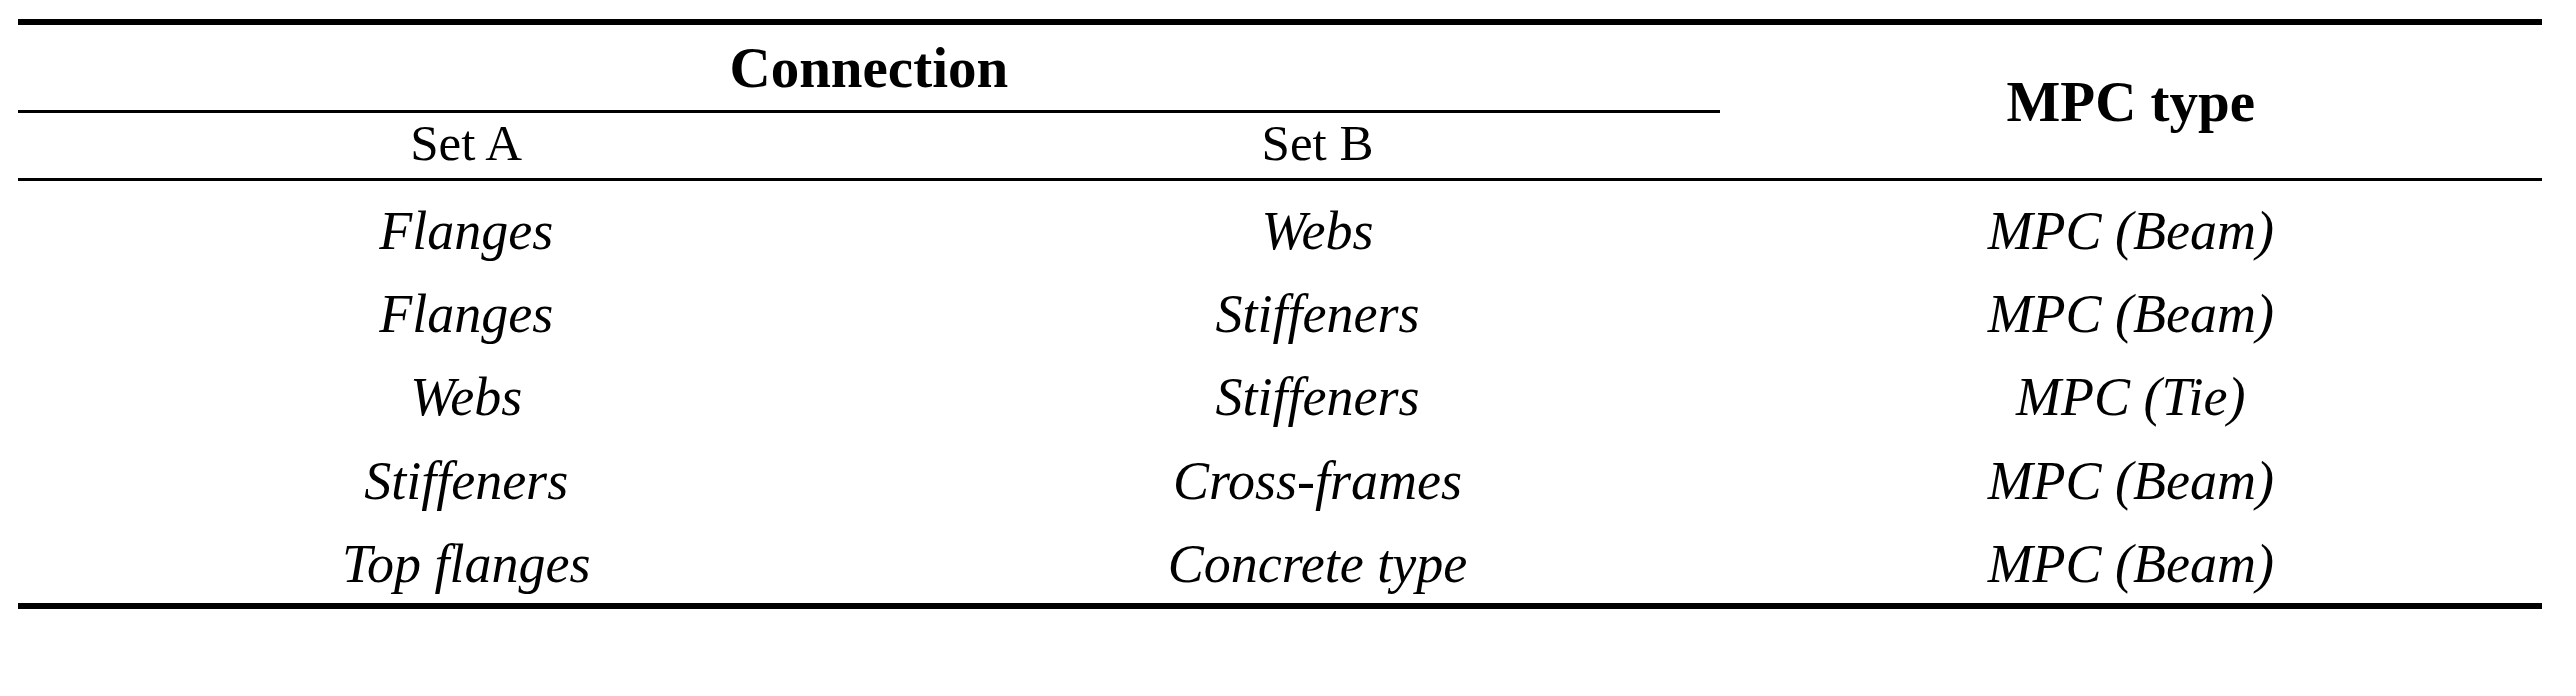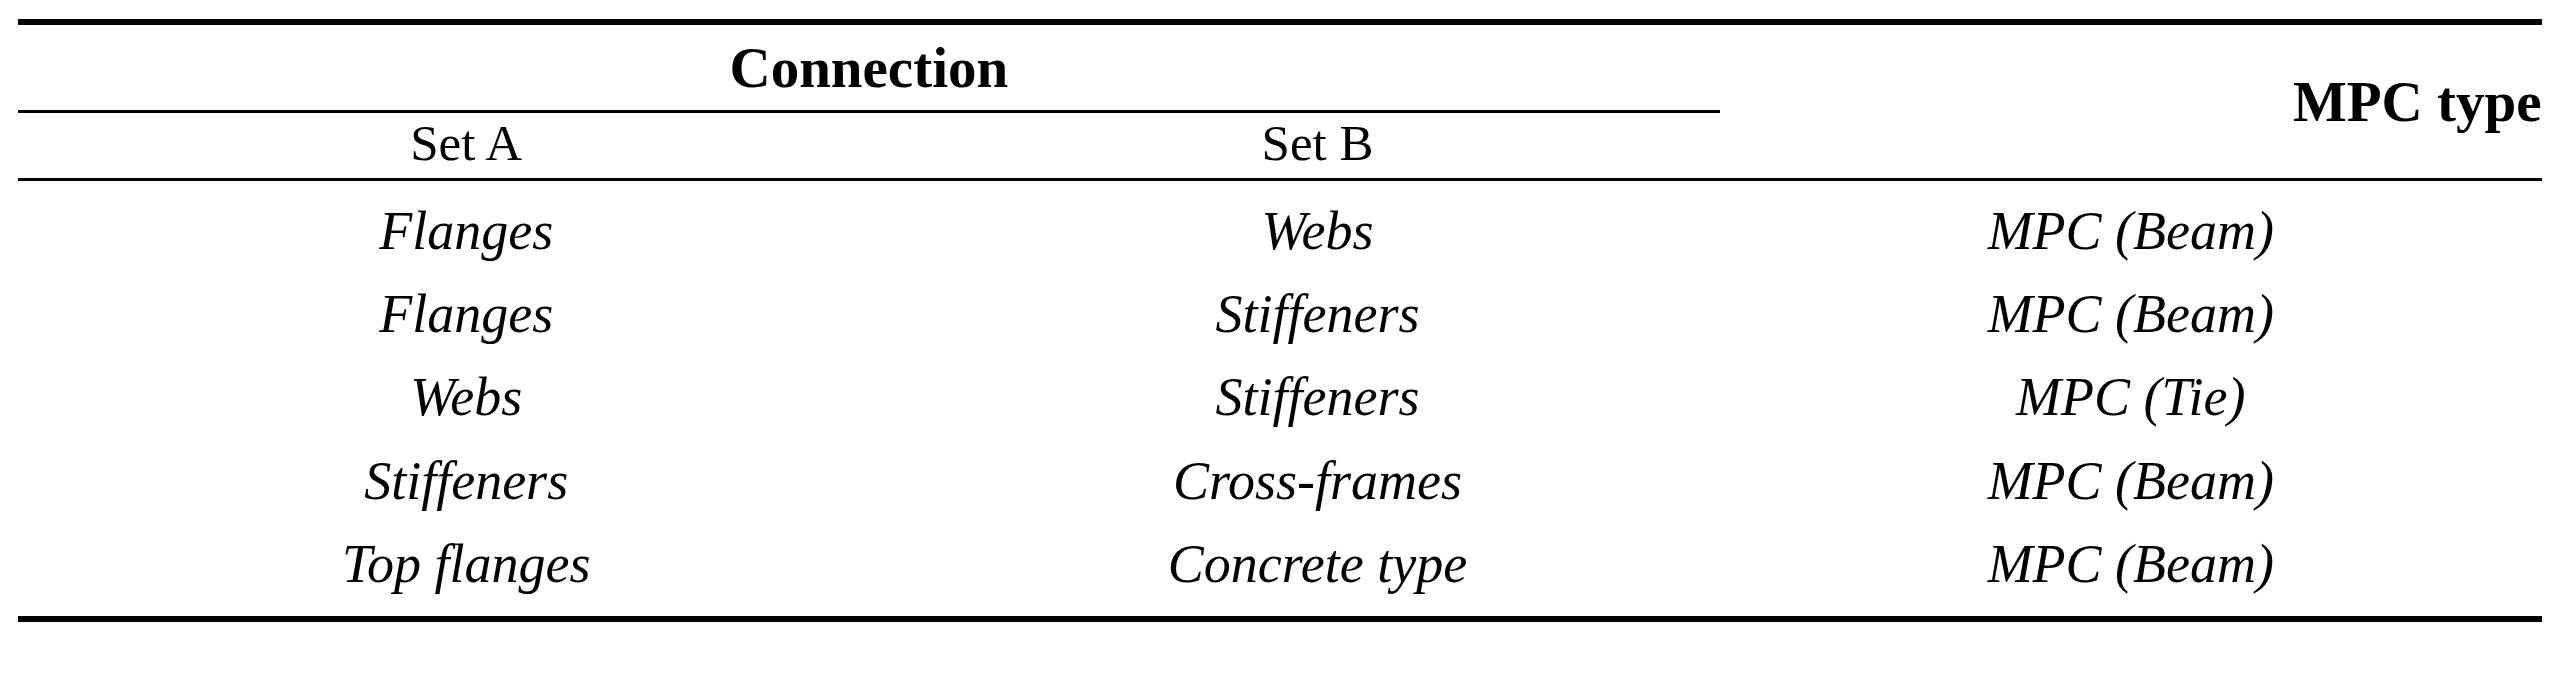--- a/index.html
+++ b/index.html
@@ -74,21 +74,20 @@
     padding-bottom: 13.6px;
     border-bottom: 3.9px solid #000000;
   }
 
   th.mpc-head {
     font-weight: bold;
     font-size: 57px;
     line-height: 1.0;
     vertical-align: middle;
     border-bottom: none;
-    text-align: right;
   }
 
   th.sub-head {
     font-weight: normal;
     font-size: 51px;
     line-height: 1.0;
     padding-top: 5px;
     padding-bottom: 9.7px;
     margin-top: 37px;
   }
@@ -101,21 +100,21 @@
     padding-top: 15.5px;
     padding-bottom: 13.6px;
     white-space: nowrap;
     font-style: italic;
   }
 
   tbody.data-body tr:first-child td {
     padding-top: 23px;
   }
   tbody.data-body tr:last-child td {
-    padding-bottom: 25px;
+    padding-bottom: 12px;
   }
 </style>
 </head>
 <body>
 
 <div class="table-wrap">
 
   <table class="mpc-table">
     <colgroup>
       <col class="col-seta">

